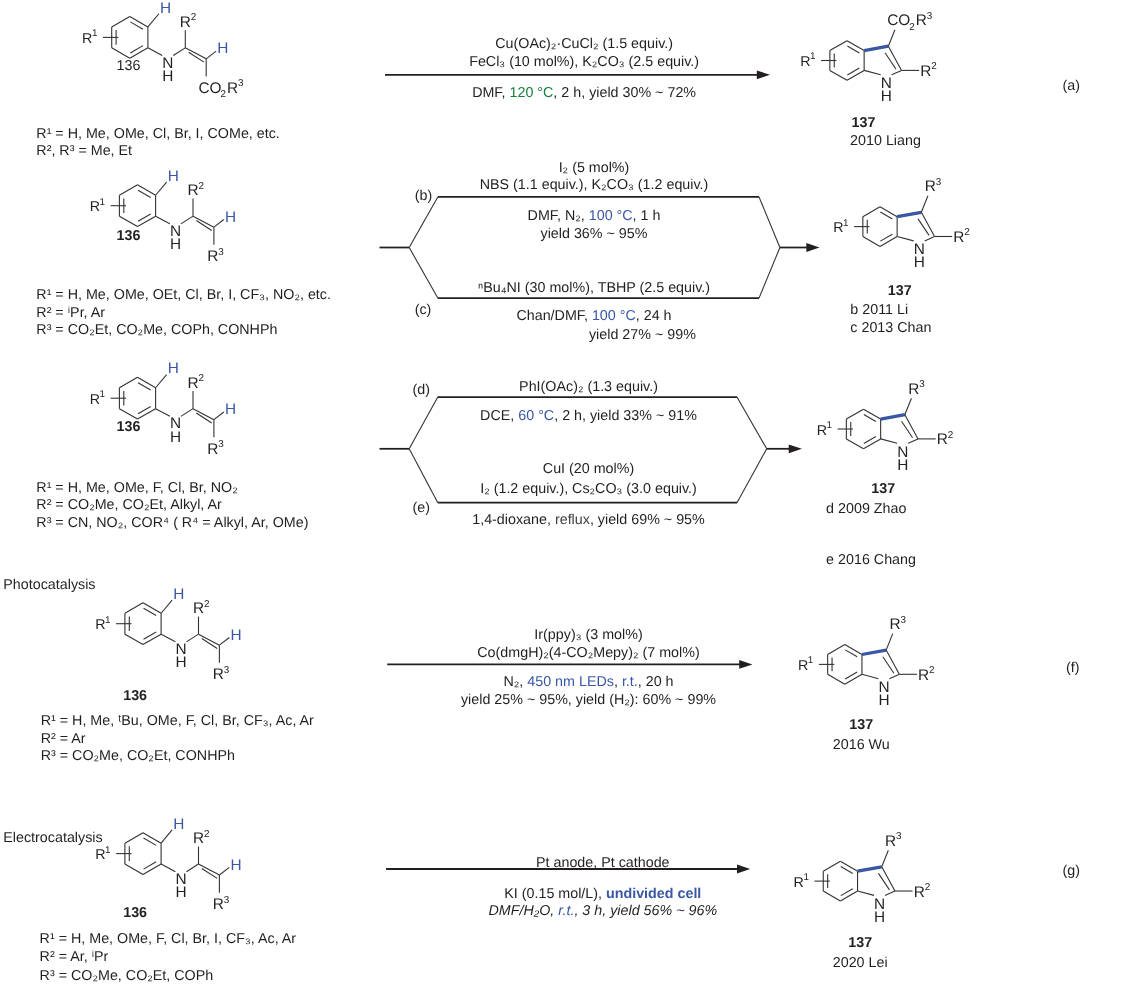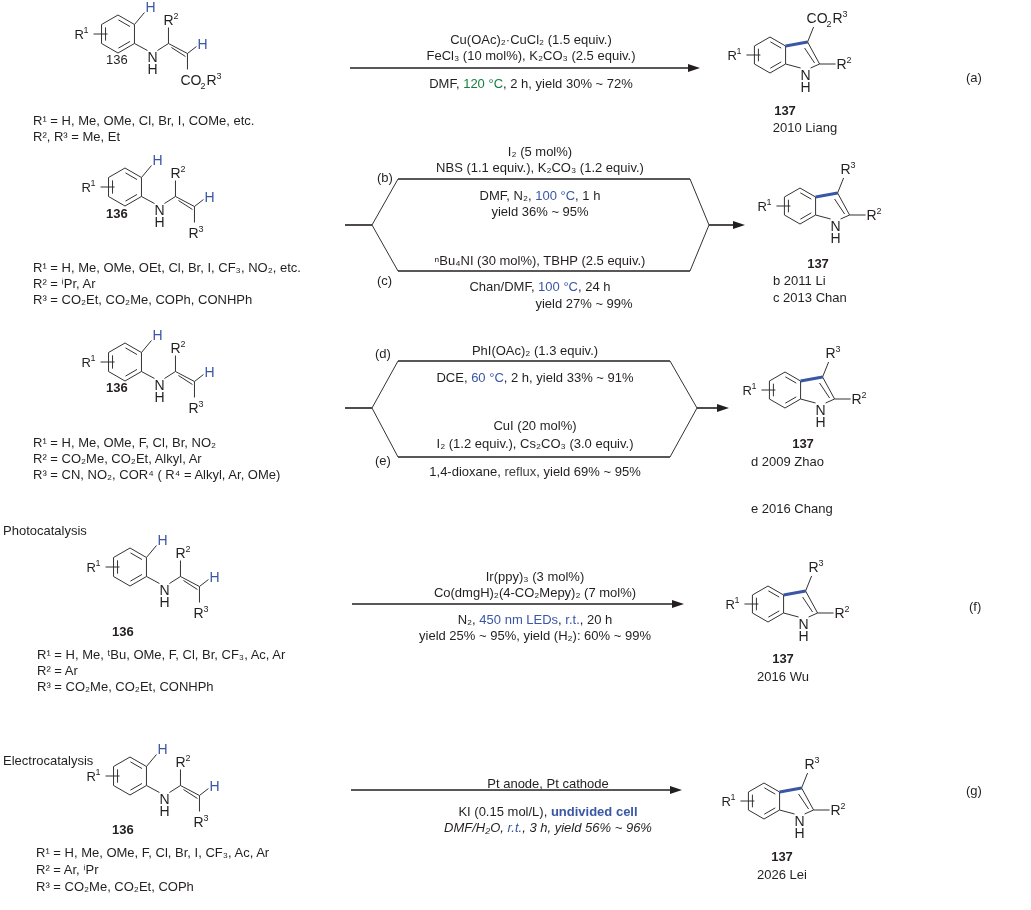--- a/index.html
+++ b/index.html
@@ -388,15 +388,15 @@
   <div class="t" style="left:3px;top:753px;">Electrocatalysis</div>
   <div class="t" style="left:36px;top:845px;">R¹ = H, Me, OMe, F, Cl, Br, I, CF₃, Ac, Ar</div>
   <div class="t" style="left:36px;top:862px;">R² = Ar, ⁱPr</div>
   <div class="t" style="left:36px;top:879px;">R³ = CO₂Me, CO₂Et, COPh</div>
 
   <div class="t c" style="left:548px;top:776px;">Pt anode, Pt cathode</div>
   <div class="t c" style="left:548px;top:804px;"><span>KI (0.15 mol/L), </span><span style="color: rgb(58, 87, 166); font-weight: bold;">undivided cell</span></div>
   <div class="t c" style="left:548px;top:820px;font-style:italic;"><span>DMF/H₂O, </span><span style="color: rgb(58, 87, 166);">r.t.</span><span>, 3 h, yield 56% ~ 96%</span></div>
 
   <div class="t c bold" style="left:782px;top:849px;">137</div>
-  <div class="t c" style="left:782px;top:867px;">2026 Lei</div>
+  <div class="t c" style="left:782px;top:867px;">2020 Lei</div>
   <div class="t" style="left:966px;top:783px;">(g)</div>
 </div>
 
 </body></html>

